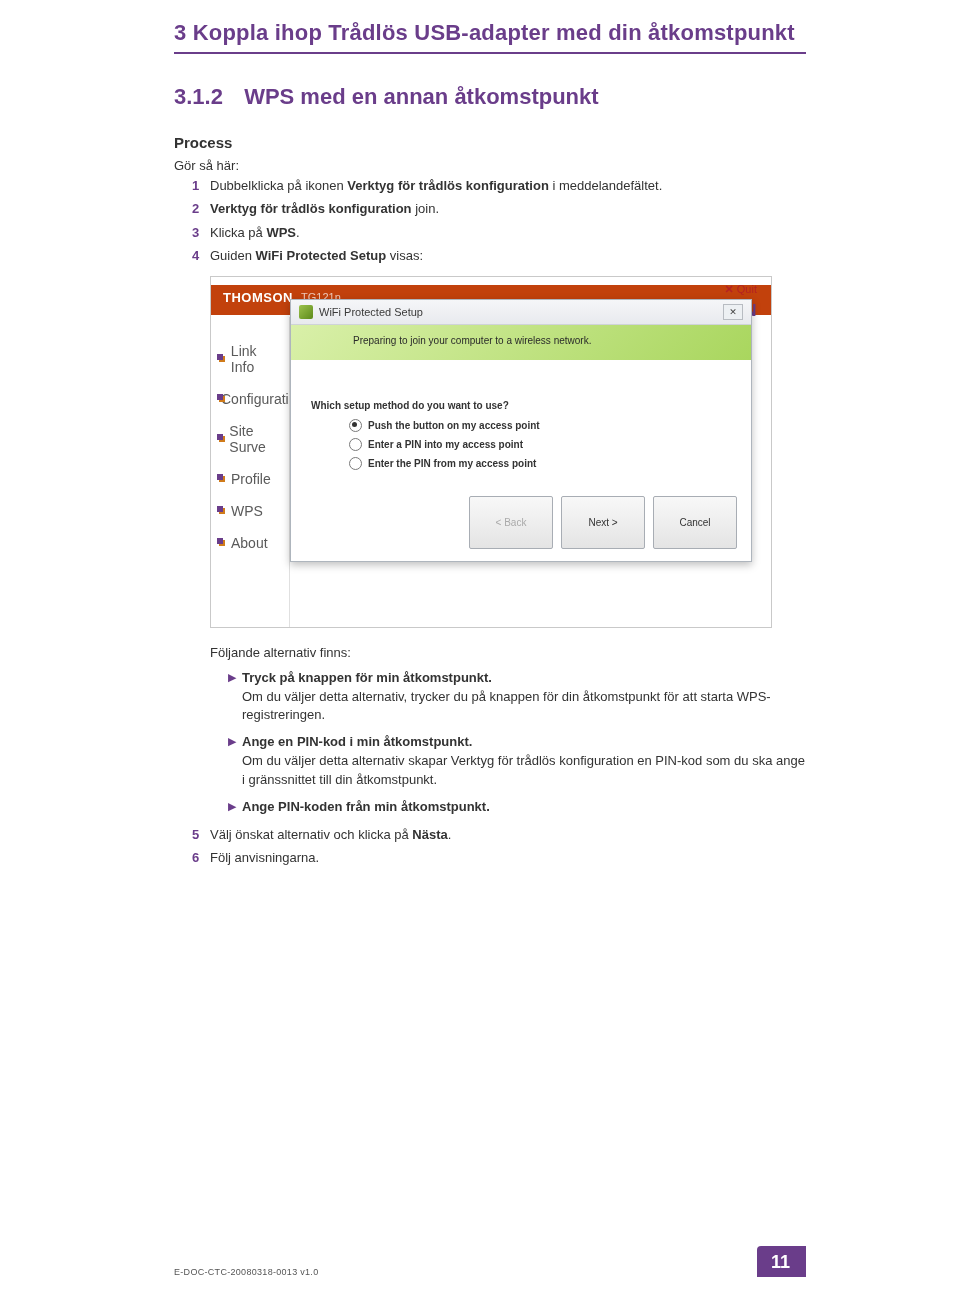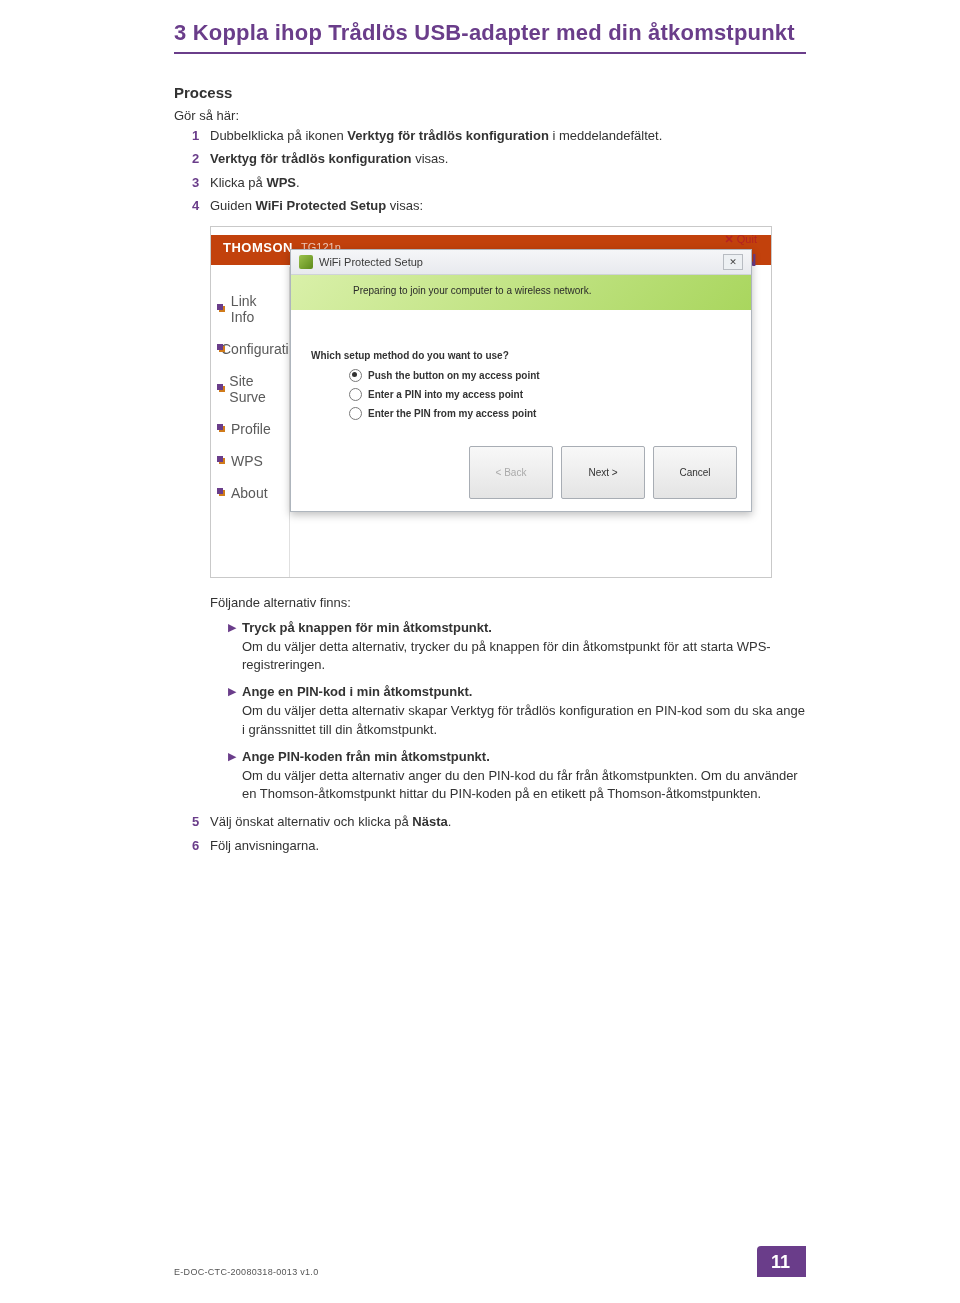--- a/index.html
+++ b/index.html
@@ -314,35 +314,39 @@
   }
 </style>
 </head>
 <body>
 
 <div class="page">
 
   <div class="chapter-title">3 Koppla ihop Trådlös USB-adapter med din åtkomstpunkt</div>
   <hr class="hr">
 
+  <div class="section-title">
+    <span class="section-num">3.1.2</span>
+    <span>WPS med en annan åtkomstpunkt</span>
+  </div>
 
   <div class="subhead">Process</div>
   <div class="body-text">Gör så här:</div>
 
   <ol class="steps">
     <li>
       <span class="num">1</span>
       <span class="txt">
         <span>Dubbelklicka på ikonen </span><span class="bold">Verktyg för trådlös konfiguration</span><span> i meddelandefältet.</span>
       </span>
     </li>
     <li>
       <span class="num">2</span>
       <span class="txt">
-        <span class="bold">Verktyg för trådlös konfiguration</span><span> visas.</span>
+        <span class="bold">Verktyg för trådlös konfiguration</span><span> join.</span>
       </span>
     </li>
     <li>
       <span class="num">3</span>
       <span class="txt">
         <span>Klicka på </span><span class="bold">WPS</span><span>.</span>
       </span>
     </li>
     <li>
       <span class="num">4</span>
@@ -441,21 +445,20 @@
         <span class="marker">▶</span>
         <span class="txt">
           <span class="bold">Ange en PIN-kod i min åtkomstpunkt.</span><br>
           <span>Om du väljer detta alternativ skapar Verktyg för trådlös konfiguration en PIN-kod som du ska ange i gränssnittet till din åtkomstpunkt.</span>
         </span>
       </li>
       <li>
         <span class="marker">▶</span>
         <span class="txt">
           <span class="bold">Ange PIN-koden från min åtkomstpunkt.</span><br>
-          <span>Om du väljer detta alternativ anger du den PIN-kod du får från åtkomstpunkten. Om du använder en Thomson-åtkomstpunkt hittar du PIN-koden på en etikett på Thomson-åtkomstpunkten.</span>
         </span>
       </li>
     </ul>
   </div>
 
   <ol class="steps" style="margin-top:4px;">
     <li>
       <span class="num">5</span>
       <span class="txt">
         <span>Välj önskat alternativ och klicka på </span><span class="bold">Nästa</span><span>.</span>

